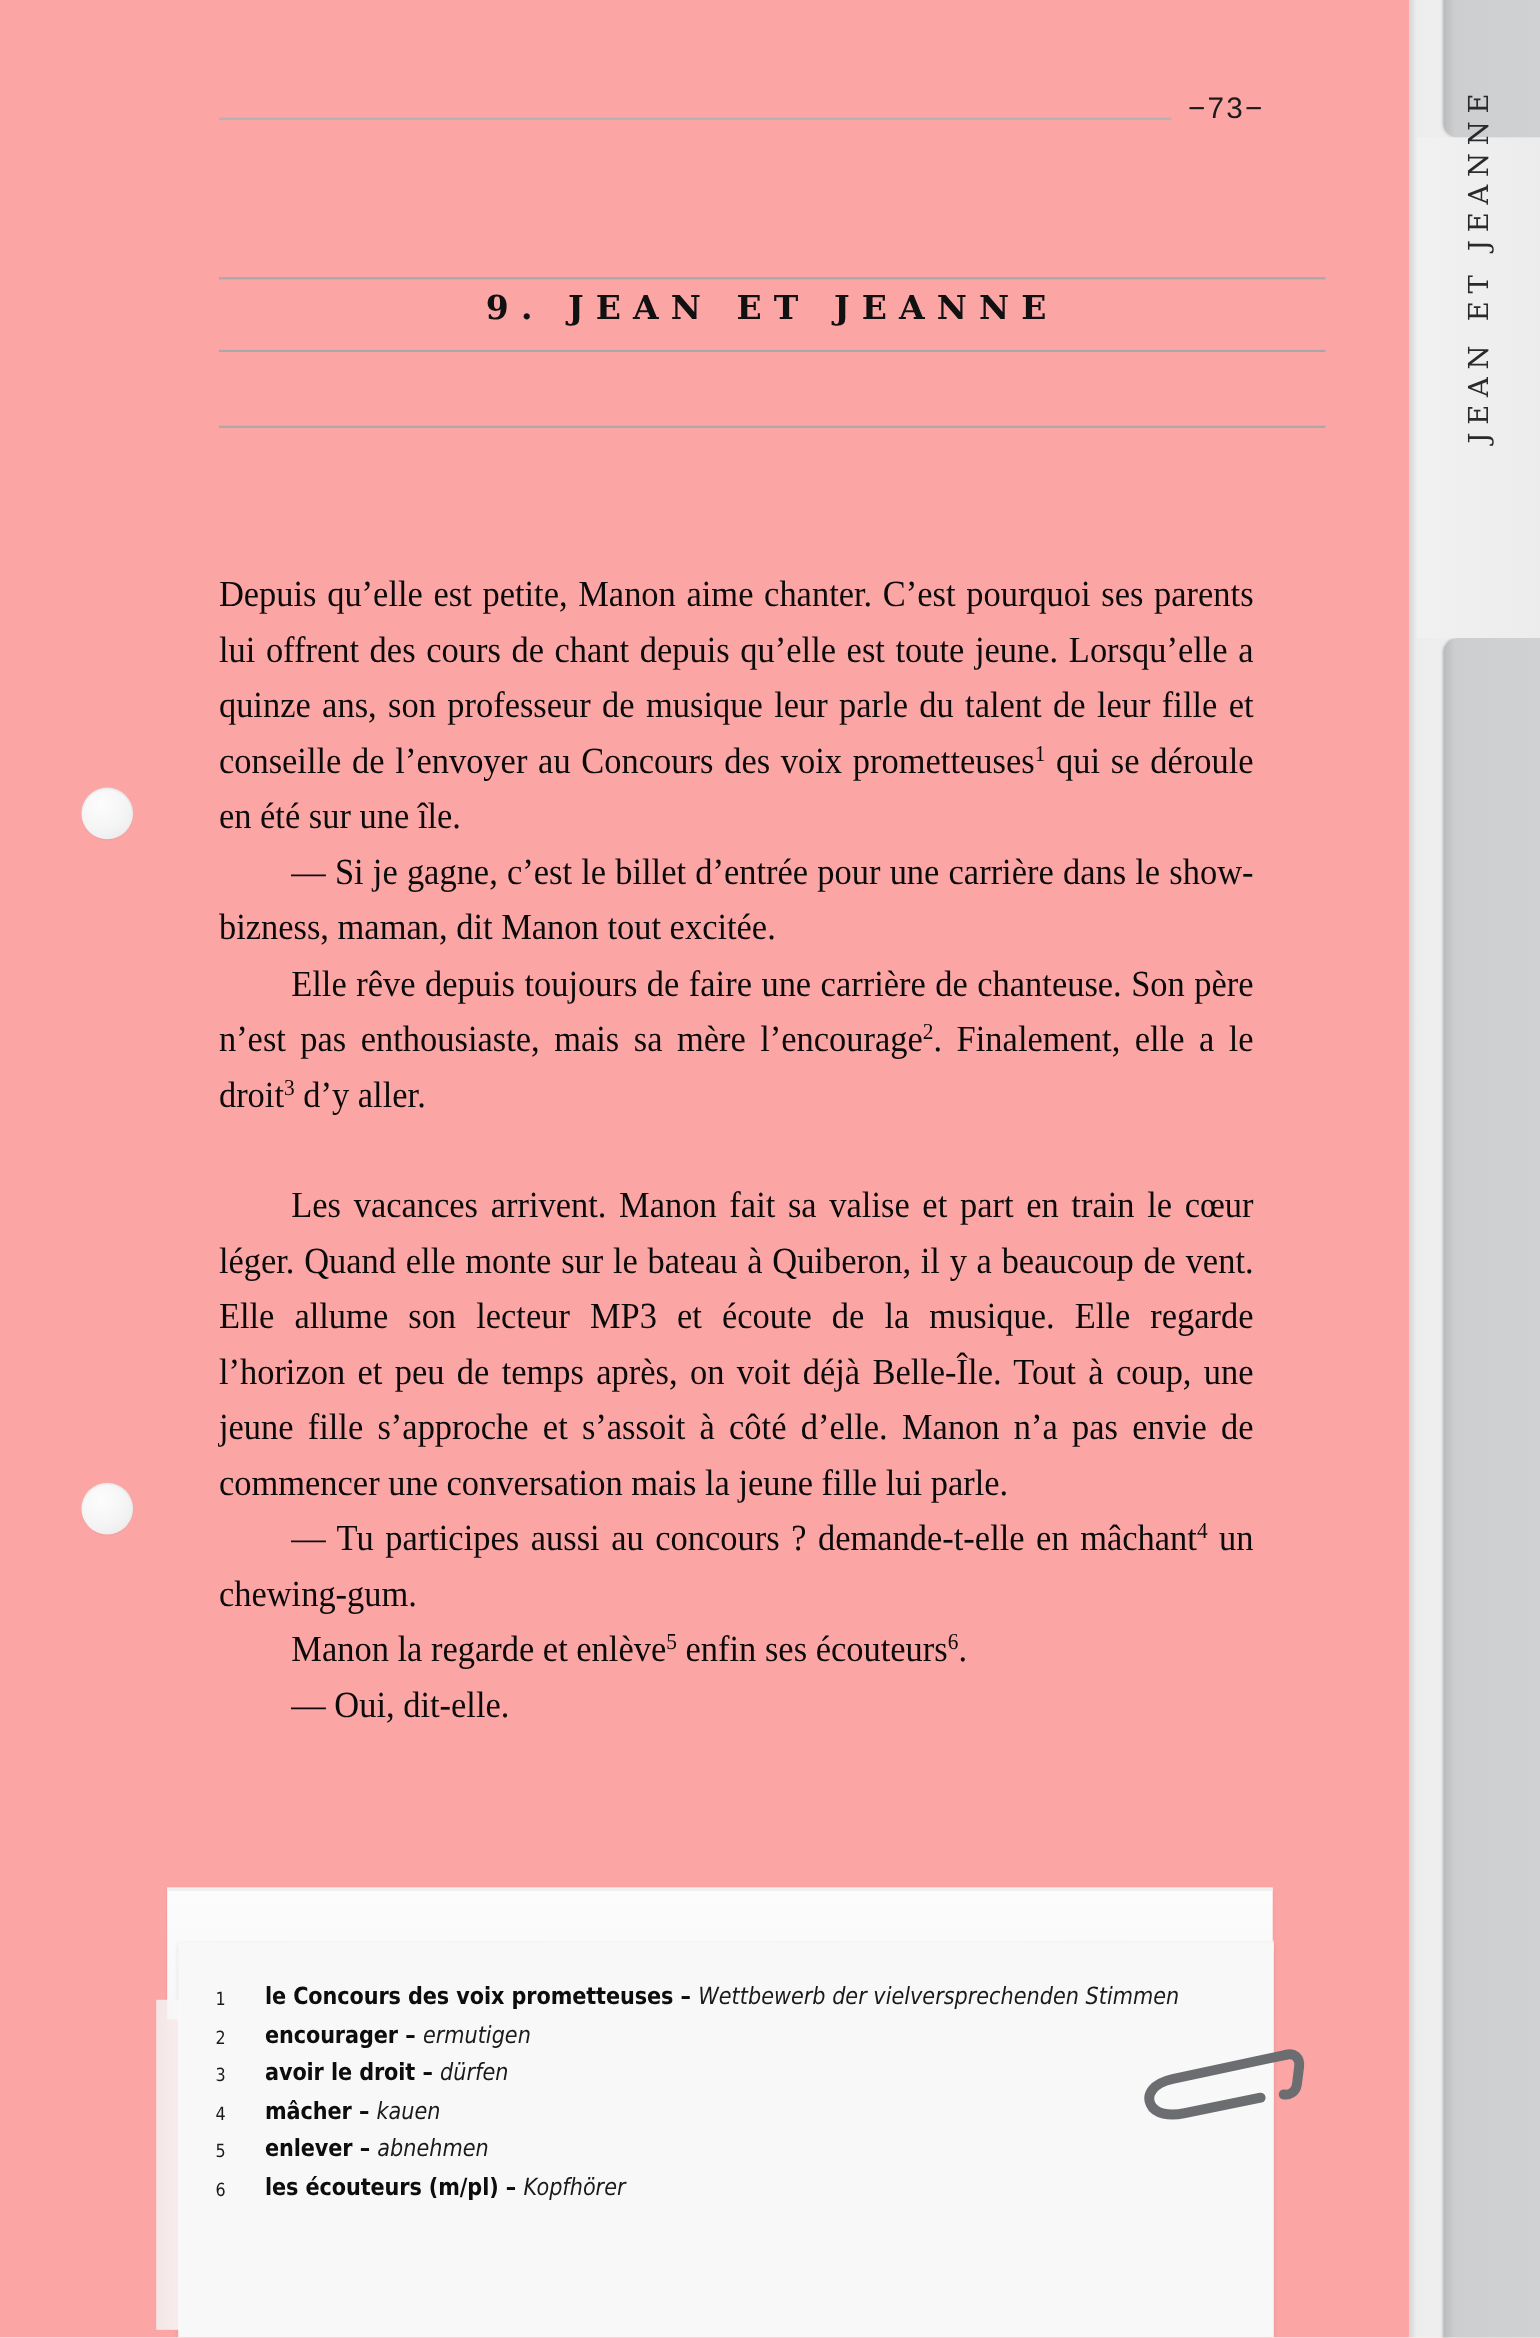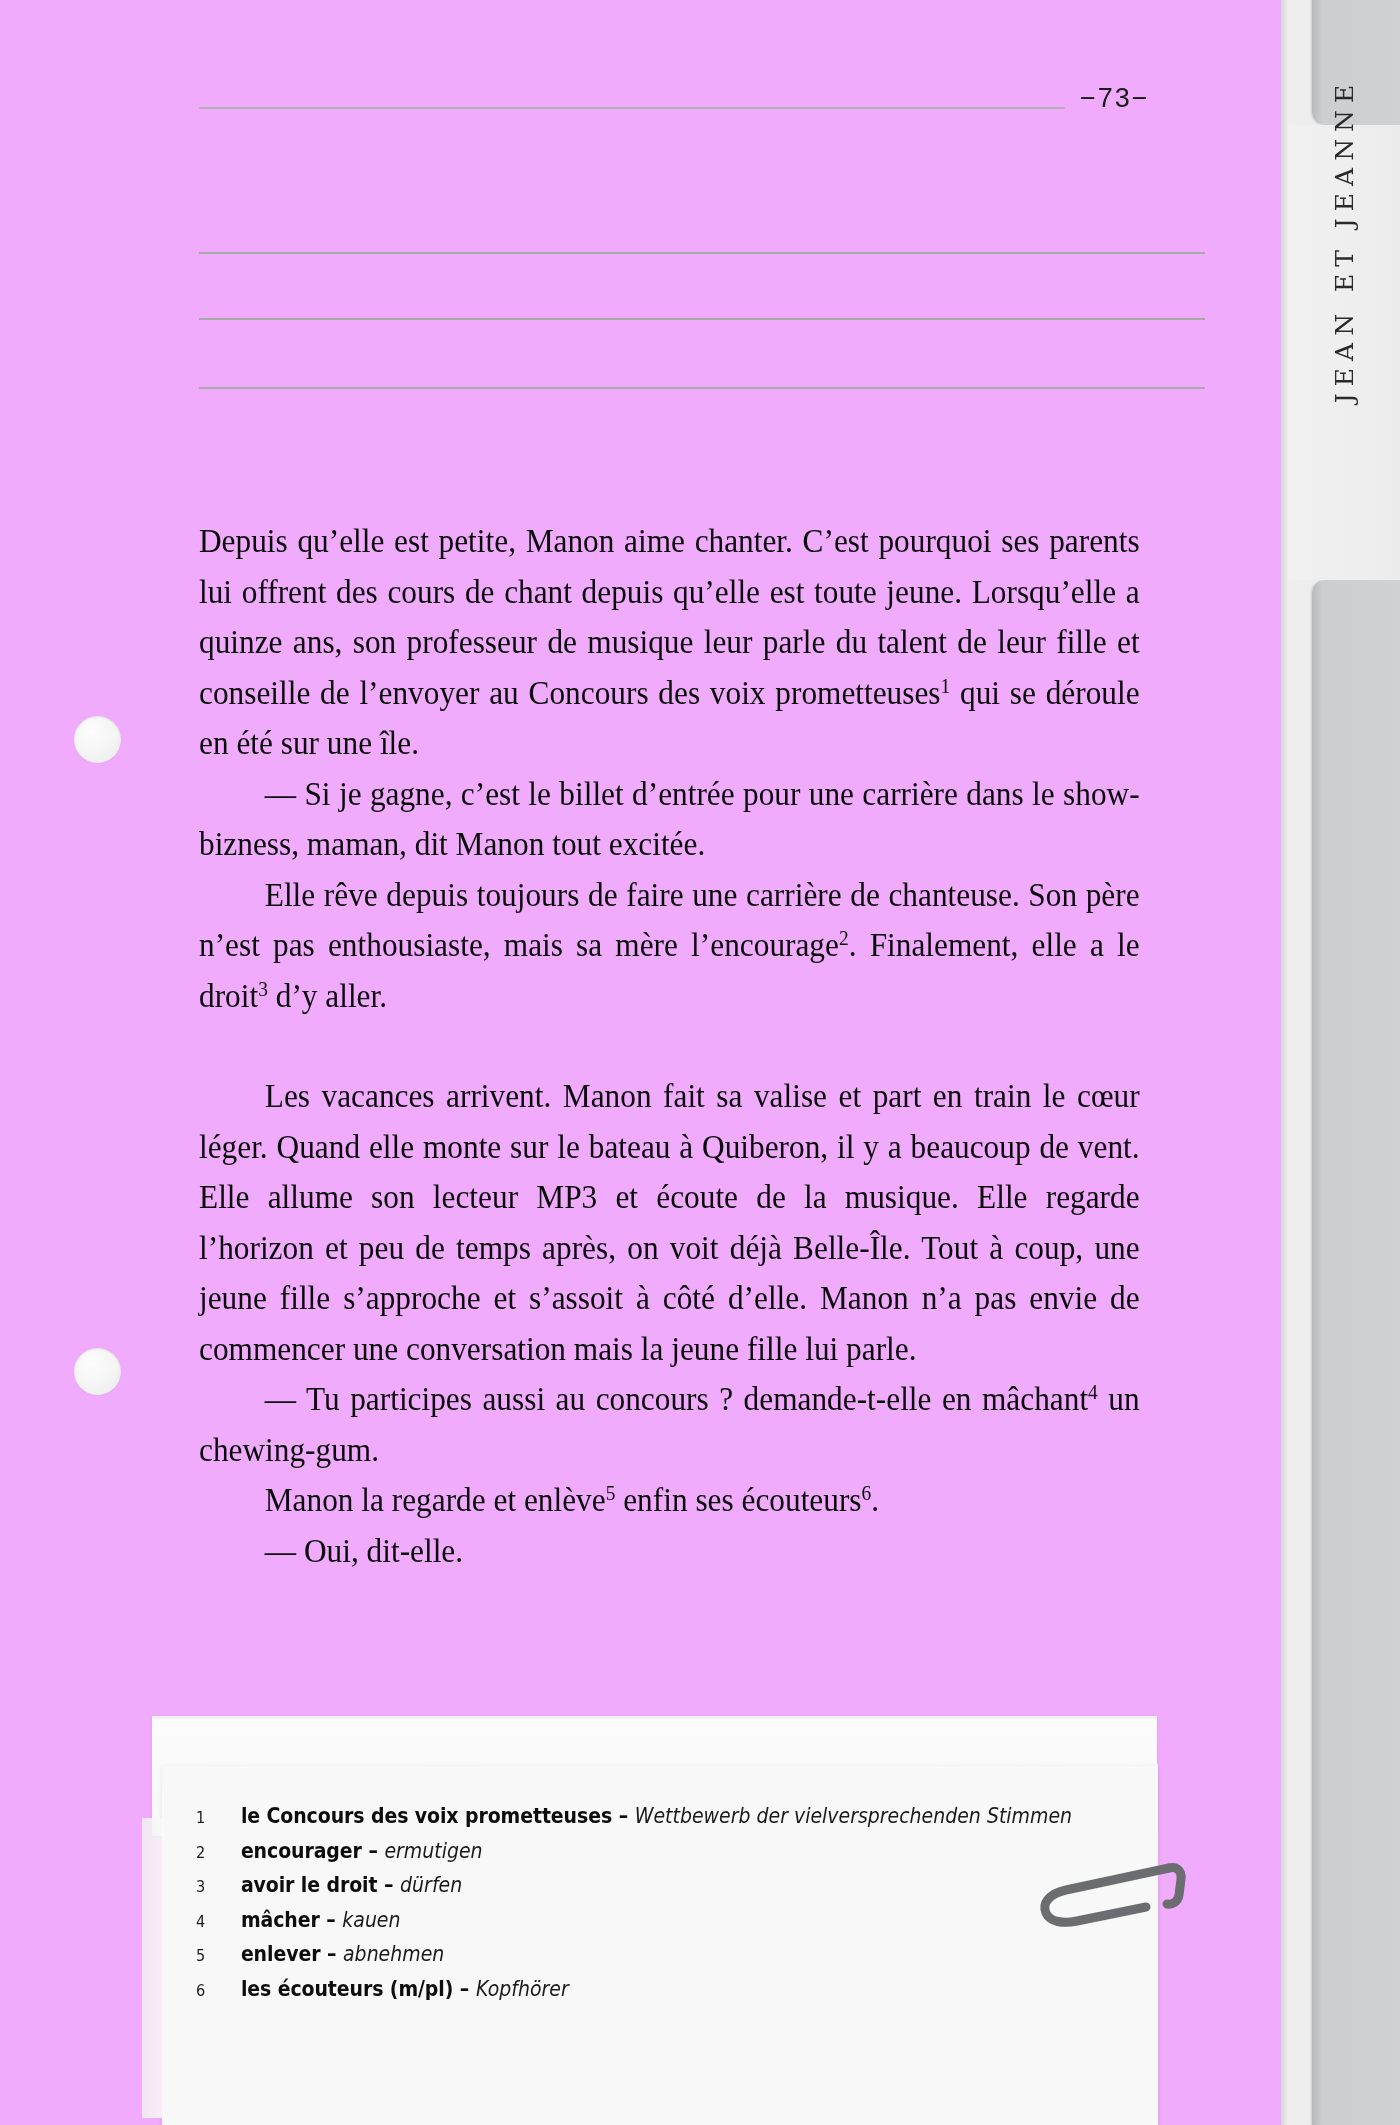--- a/index.html
+++ b/index.html
@@ -14,21 +14,21 @@
     overflow: hidden;
     font-family: "Liberation Serif", serif;
   }
 
   
   #page {
     position: absolute;
     left: 0; top: 0;
     width: 1281px;
     height: 2125px;
-    background: #f0abfc;
+    background: #fca5a5;
     overflow: hidden;
   }
 
   
   #header-area {
     position: absolute;
     left: 0; top: 0;
     width: 1281px;
     height: 150px;
   }
@@ -282,20 +282,21 @@
 <body>
 
 <div id="page">
 
   <div id="header-area">
     <div id="header-rule"></div>
     <div id="page-number">−73−</div>
   </div>
 
   <div id="title-rule-top"></div>
+  <div id="chapter-title">9.  JEAN  ET  JEANNE</div>
   <div id="title-rule-mid"></div>
   <div id="title-rule-bottom"></div>
 
   <div class="binder-hole" id="binder-hole-1"></div>
   <div class="binder-hole" id="binder-hole-2"></div>
 
   <div id="body-text">
       <p>Depuis qu’elle est petite, Manon aime chanter. C’est pourquoi ses parents lui offrent des cours de chant depuis qu’elle est toute jeune. Lorsqu’elle a quinze ans, son professeur de musique leur parle du talent de leur fille et conseille de l’envoyer au Concours des voix prometteuses<sup>1</sup> qui se déroule en été sur une île.</p>
       <p class="indent lastline-left">— Si je gagne, c’est le billet d’entrée pour une carrière dans le show-bizness, maman, dit Manon tout excitée.</p>
       <p class="indent">Elle rêve depuis toujours de faire une carrière de chanteuse. Son père n’est pas enthousiaste, mais sa mère l’encourage<sup>2</sup>. Finalement, elle a le droit<sup>3</sup> d’y aller.</p>

